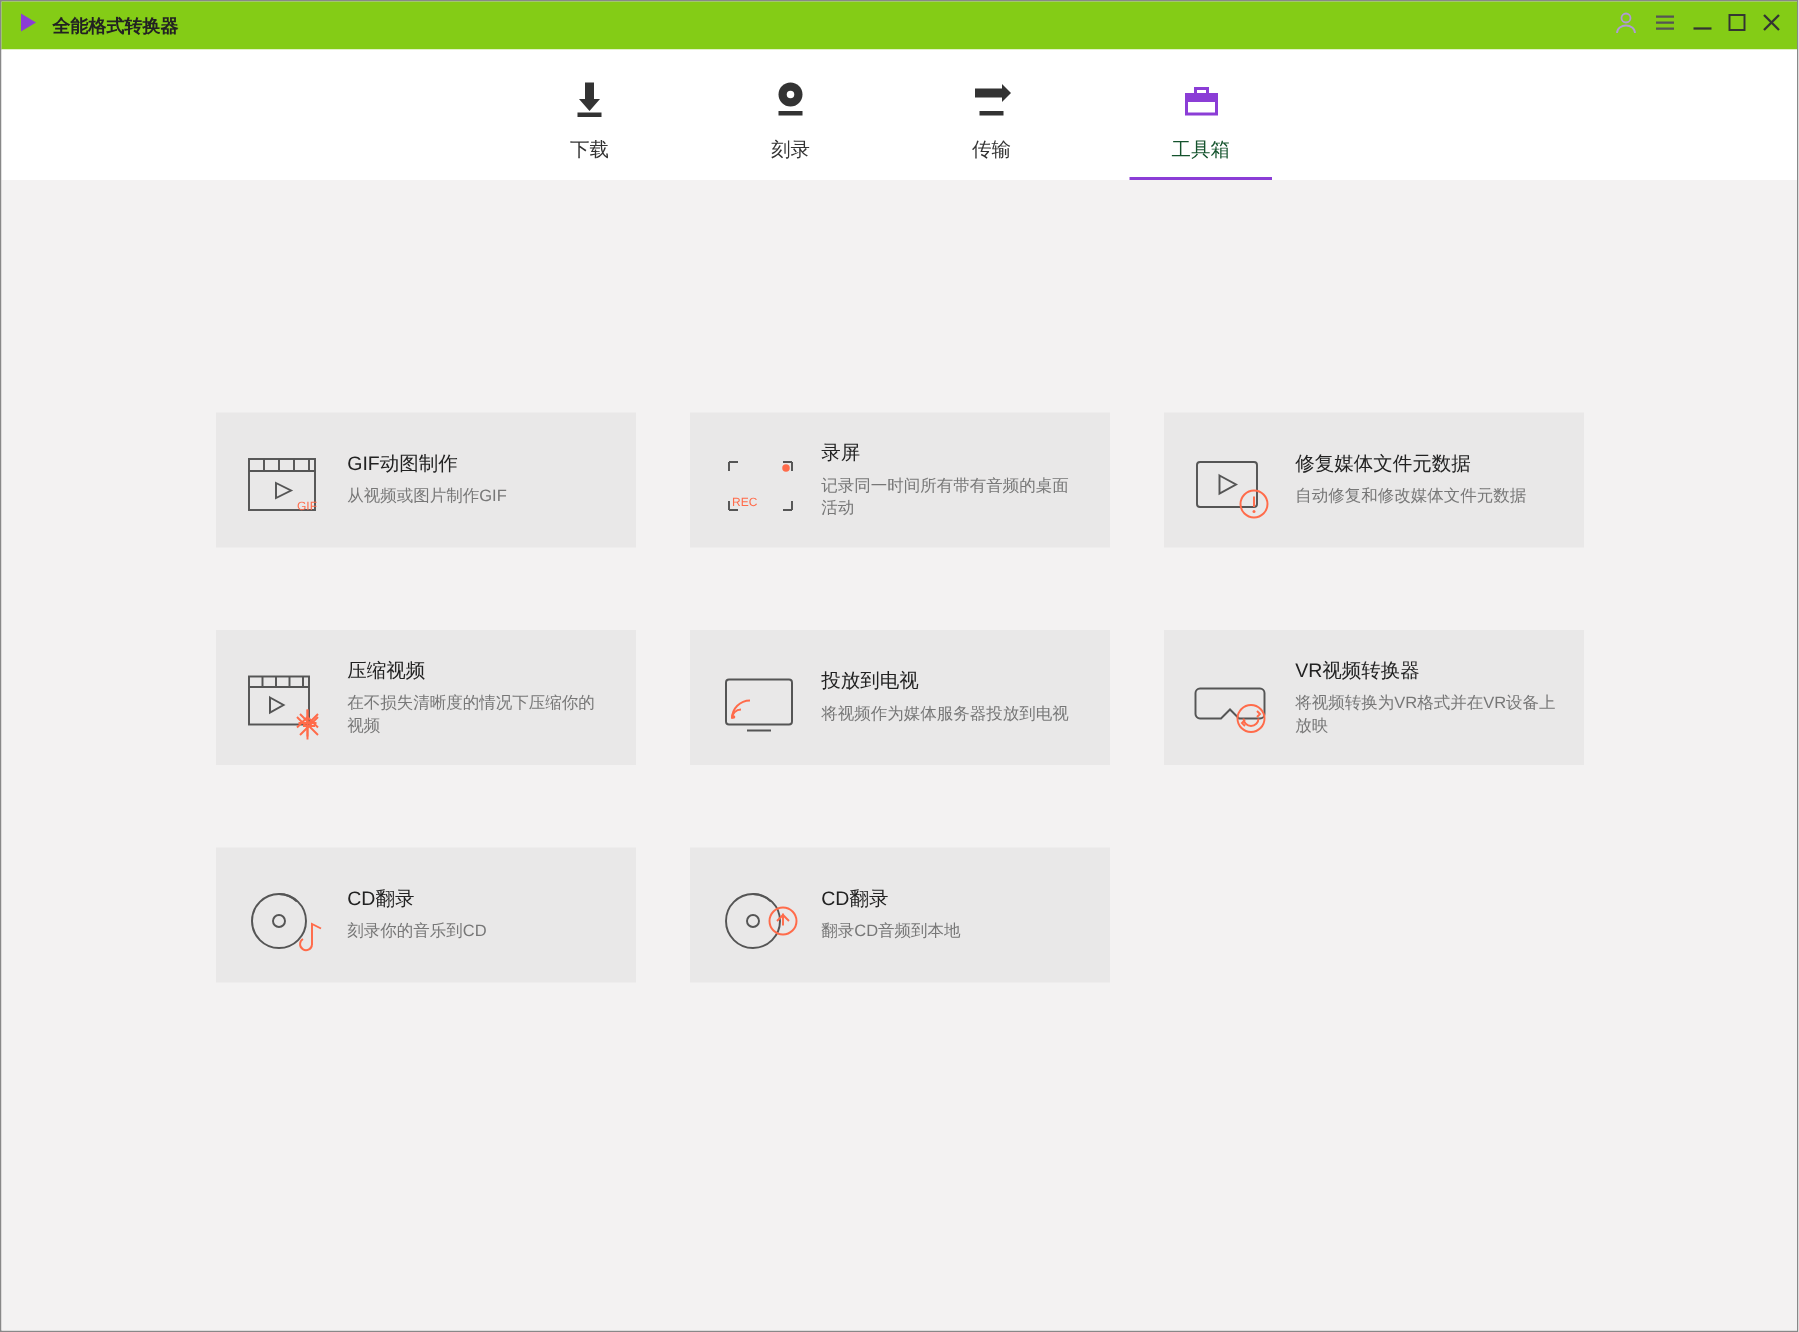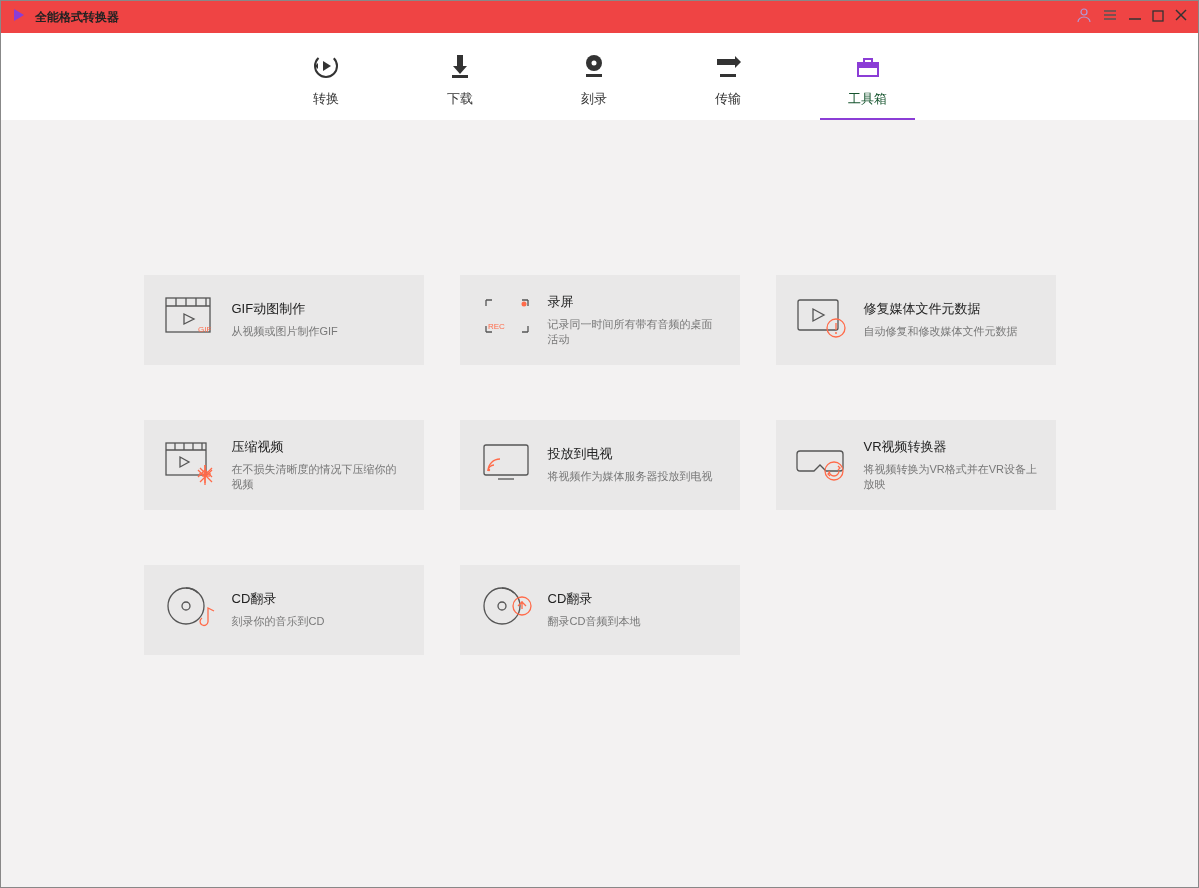--- a/index.html
+++ b/index.html
@@ -15,21 +15,21 @@
   height: 100%;
   border: 1px solid #888;
   display: flex;
   flex-direction: column;
 }
 .titlebar {
   height: 32px;
   display: flex;
   align-items: center;
   padding: 0 10px;
-  background: #ef4444;
+  background: #84cc16;
 }
 .titlebar .app-icon {
   margin-right: 8px;
 }
 .titlebar .title {
   font-size: 12px;
   font-weight: bold;
   color: #222;
   flex: 0 0 auto;
 }
@@ -98,21 +98,21 @@
   display: flex;
   align-items: center;
   padding: 14px 18px;
   cursor: pointer;
   gap: 14px;
 }
 .tool-card .tool-icon {
   flex: 0 0 56px;
   height: 56px;
   display: flex;
-  align-items: flex-start;
+  align-items: flex-end;
   justify-content: center;
 }
 .tool-card .tool-text {
   flex: 1;
   min-width: 0;
 }
 .tool-card .tool-title {
   font-size: 13px;
   color: #222;
   margin-bottom: 6px;
@@ -166,30 +166,20 @@
       <span>
         <svg width="14" height="14" viewBox="0 0 14 14" stroke="#333" stroke-width="1.5">
             <line x1="2" y1="2" x2="12" y2="12"></line>
             <line x1="12" y1="2" x2="2" y2="12"></line>
           </svg>
       </span>
     </div>
   </div>
 
   <div class="topnav">
-    <div class="nav-item">
-      <span>
-        <svg width="28" height="28" viewBox="0 0 28 28">
-            <circle cx="14" cy="14" r="11" stroke="#333" stroke-width="2" fill="none" stroke-dasharray="52 20" transform="rotate(-45 14 14)"></circle>
-            <path d="M11 9 L19 14 L11 19 Z" fill="#333"></path>
-            <path d="M3 14 l3 -3 v6 z" fill="#333"></path>
-          </svg>
-      </span>
-      <span class="nav-label">转换</span>
-    </div>
     <div class="nav-item">
       <span>
         <svg width="28" height="28" viewBox="0 0 28 28">
             <rect x="11" y="3" width="6" height="11" fill="#333"></rect>
             <path d="M7 14 L14 22 L21 14 Z" fill="#333"></path>
             <rect x="6" y="23" width="16" height="3" fill="#333"></rect>
           </svg>
       </span>
       <span class="nav-label">下载</span>
     </div>

